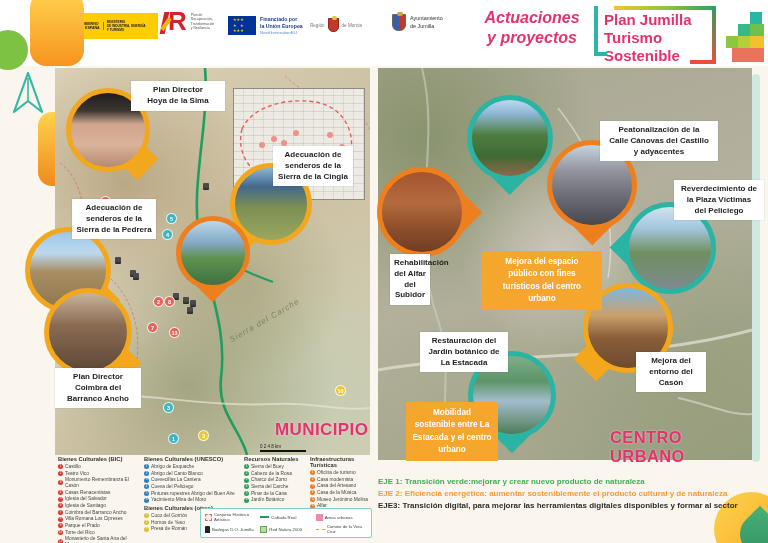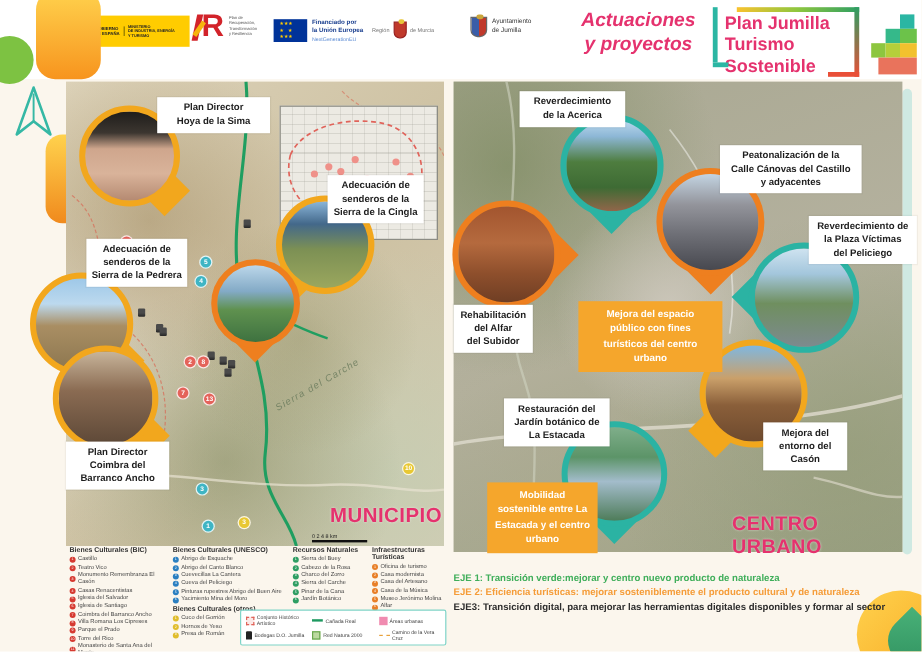--- a/index.html
+++ b/index.html
@@ -288,22 +288,20 @@
     </div>
 
   <div class="map map-centro">
     <svg class="overlay" width="374" height="392" viewBox="0 0 374 392">
       <path d="M0,302 C100,284 250,296 374,262" fill="none" stroke="#dcd8ca" stroke-width="3" opacity=".85"></path>
       <path d="M44,0 C64,80 28,160 60,252 C76,300 60,350 70,392" fill="none" stroke="#cfd2c0" stroke-width="2" opacity=".6"></path>
       <path d="M180,40 C220,90 240,150 230,210" fill="none" stroke="#ffffff" stroke-width="1.4" opacity=".45"></path>
       <path d="M300,330 C330,336 352,348 374,346" fill="none" stroke="#e5e0d2" stroke-width="2" opacity=".6"></path>
     </svg>
 
-    <div class="note" style="left:55px;top:8px;width:88px;white-space:pre-line">Reverdecimiento
-de la Acerica</div>
     <div class="pin pin-teal tail-down" style="left:89px;top:27px;width:86px;height:86px">
         <div class="ph ph-acerica"></div>
       </div>
 
     <div class="note" style="left:222px;top:53px;width:118px;white-space:pre-line">Peatonalización de la
 Calle Cánovas del Castillo
 y adyacentes</div>
     <div class="pin pin-orange tail-down" style="left:169px;top:72px;width:90px;height:90px">
         <div class="ph ph-canovas"></div>
       </div>
@@ -311,21 +309,21 @@
     <div class="note" style="left:296px;top:112px;width:90px;white-space:pre-line">Reverdecimiento de
 la Plaza Víctimas
 del Peliciego</div>
     <div class="pin pin-teal tail-left" style="left:246px;top:134px;width:92px;height:92px">
         <div class="ph ph-plaza"></div>
       </div>
 
     <div class="pin pin-orange tail-right" style="left:-1px;top:99px;width:90px;height:90px">
         <div class="ph ph-alfar"></div>
       </div>
-    <div class="note" style="left:0px;top:186px;width:66px;white-space:pre-line">Rehabilitación
+    <div class="note" style="left:12px;top:186px;width:40px;white-space:pre-line">Rehabilitación
 del Alfar
 del Subidor</div>
 
     <div class="hl" style="left:104px;top:183px;width:120px;white-space:pre-line">Mejora del espacio
 público con fines
 turísticos del centro
 urbano</div>
 
     <div class="note" style="left:42px;top:264px;width:88px;white-space:pre-line">Restauración del
 Jardín botánico de
@@ -521,18 +519,18 @@
           <span>Red Natura 2000</span>
         </div>
         <div class="lb-item">
           <span class="sw sw-orange-dash"></span>
           <span>Camino de la Vera Cruz</span>
         </div>
       </div>
   </div>
 
   <div class="ejes">
-      <div class="eje" style="color: rgb(63, 174, 90);">EJE 1: Transición verde:mejorar y centro nuevo producto de naturaleza</div>
-      <div class="eje" style="color: rgb(245, 156, 56);">EJE 2: Eficiencia turísticas: mejorar sosteniblemente el producto cultural y de naturaleza</div>
+      <div class="eje" style="color: rgb(63, 174, 90);">EJE 1: Transición verde:mejorar y crear nuevo producto de naturaleza</div>
+      <div class="eje" style="color: rgb(245, 156, 56);">EJE 2: Eficiencia energética: aumentar sosteniblemente el producto cultural y de naturaleza</div>
       <div class="eje" style="color: rgb(45, 45, 45);">EJE3: Transición digital, para mejorar las herramientas digitales disponibles y formar al sector</div>
     </div>
 
 </div>
 
 </body></html>

